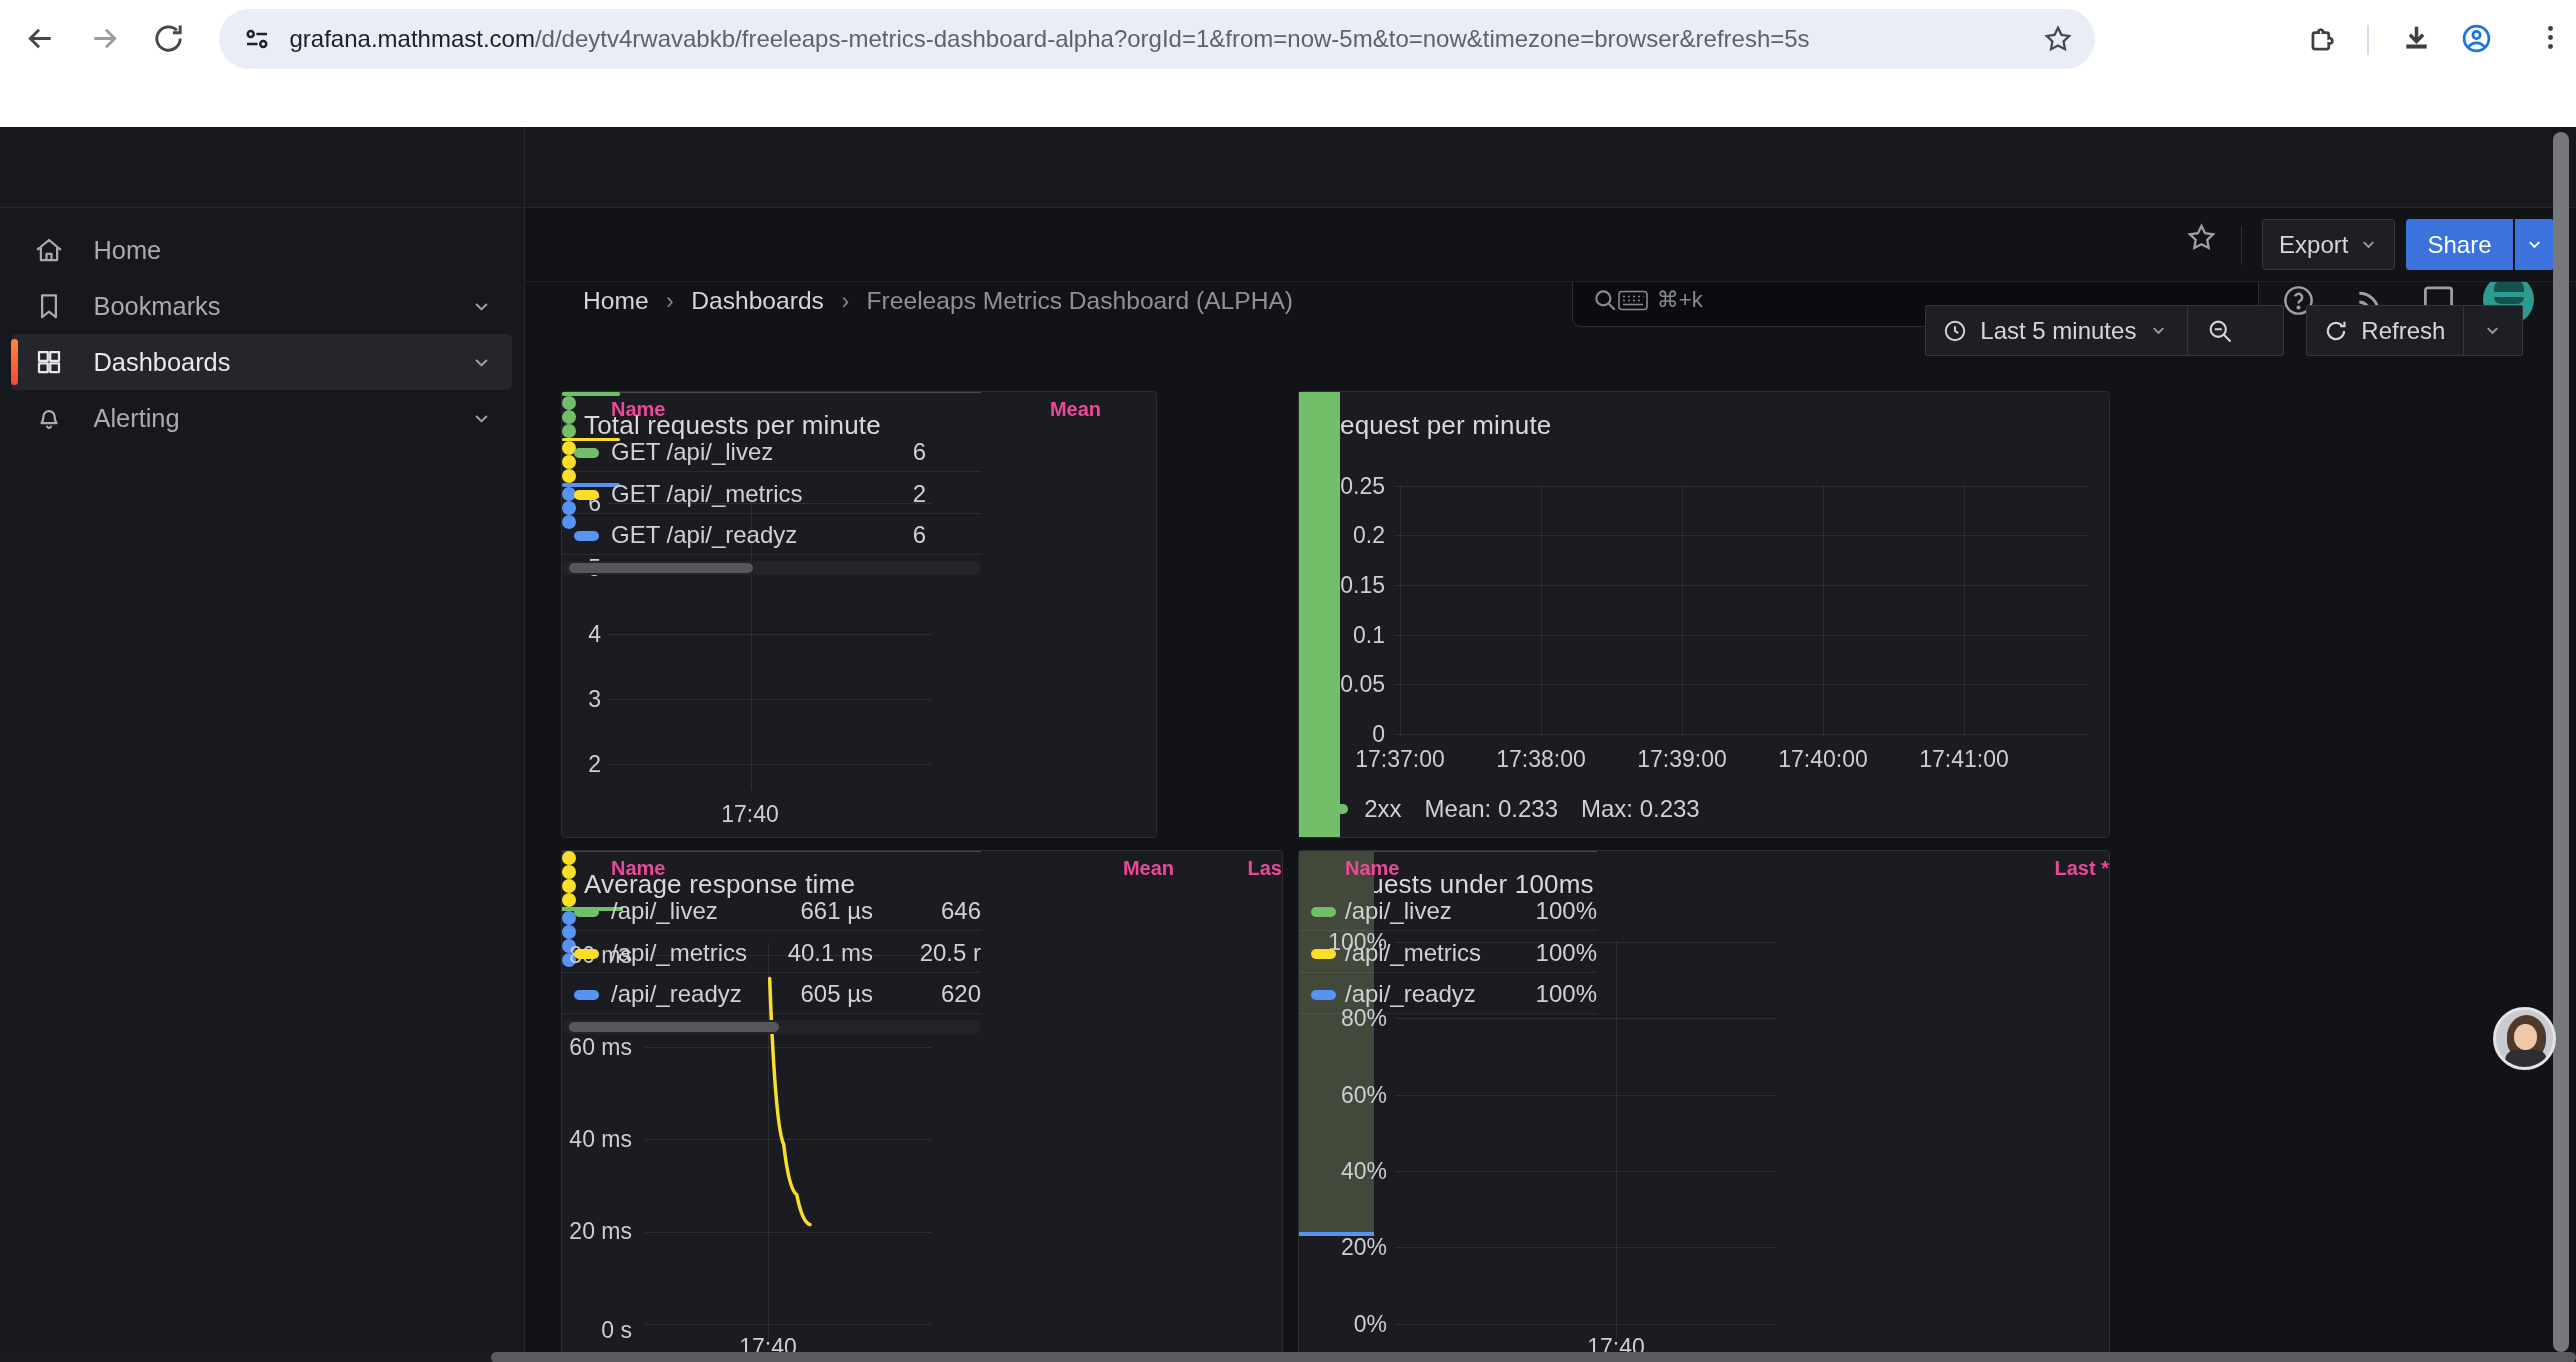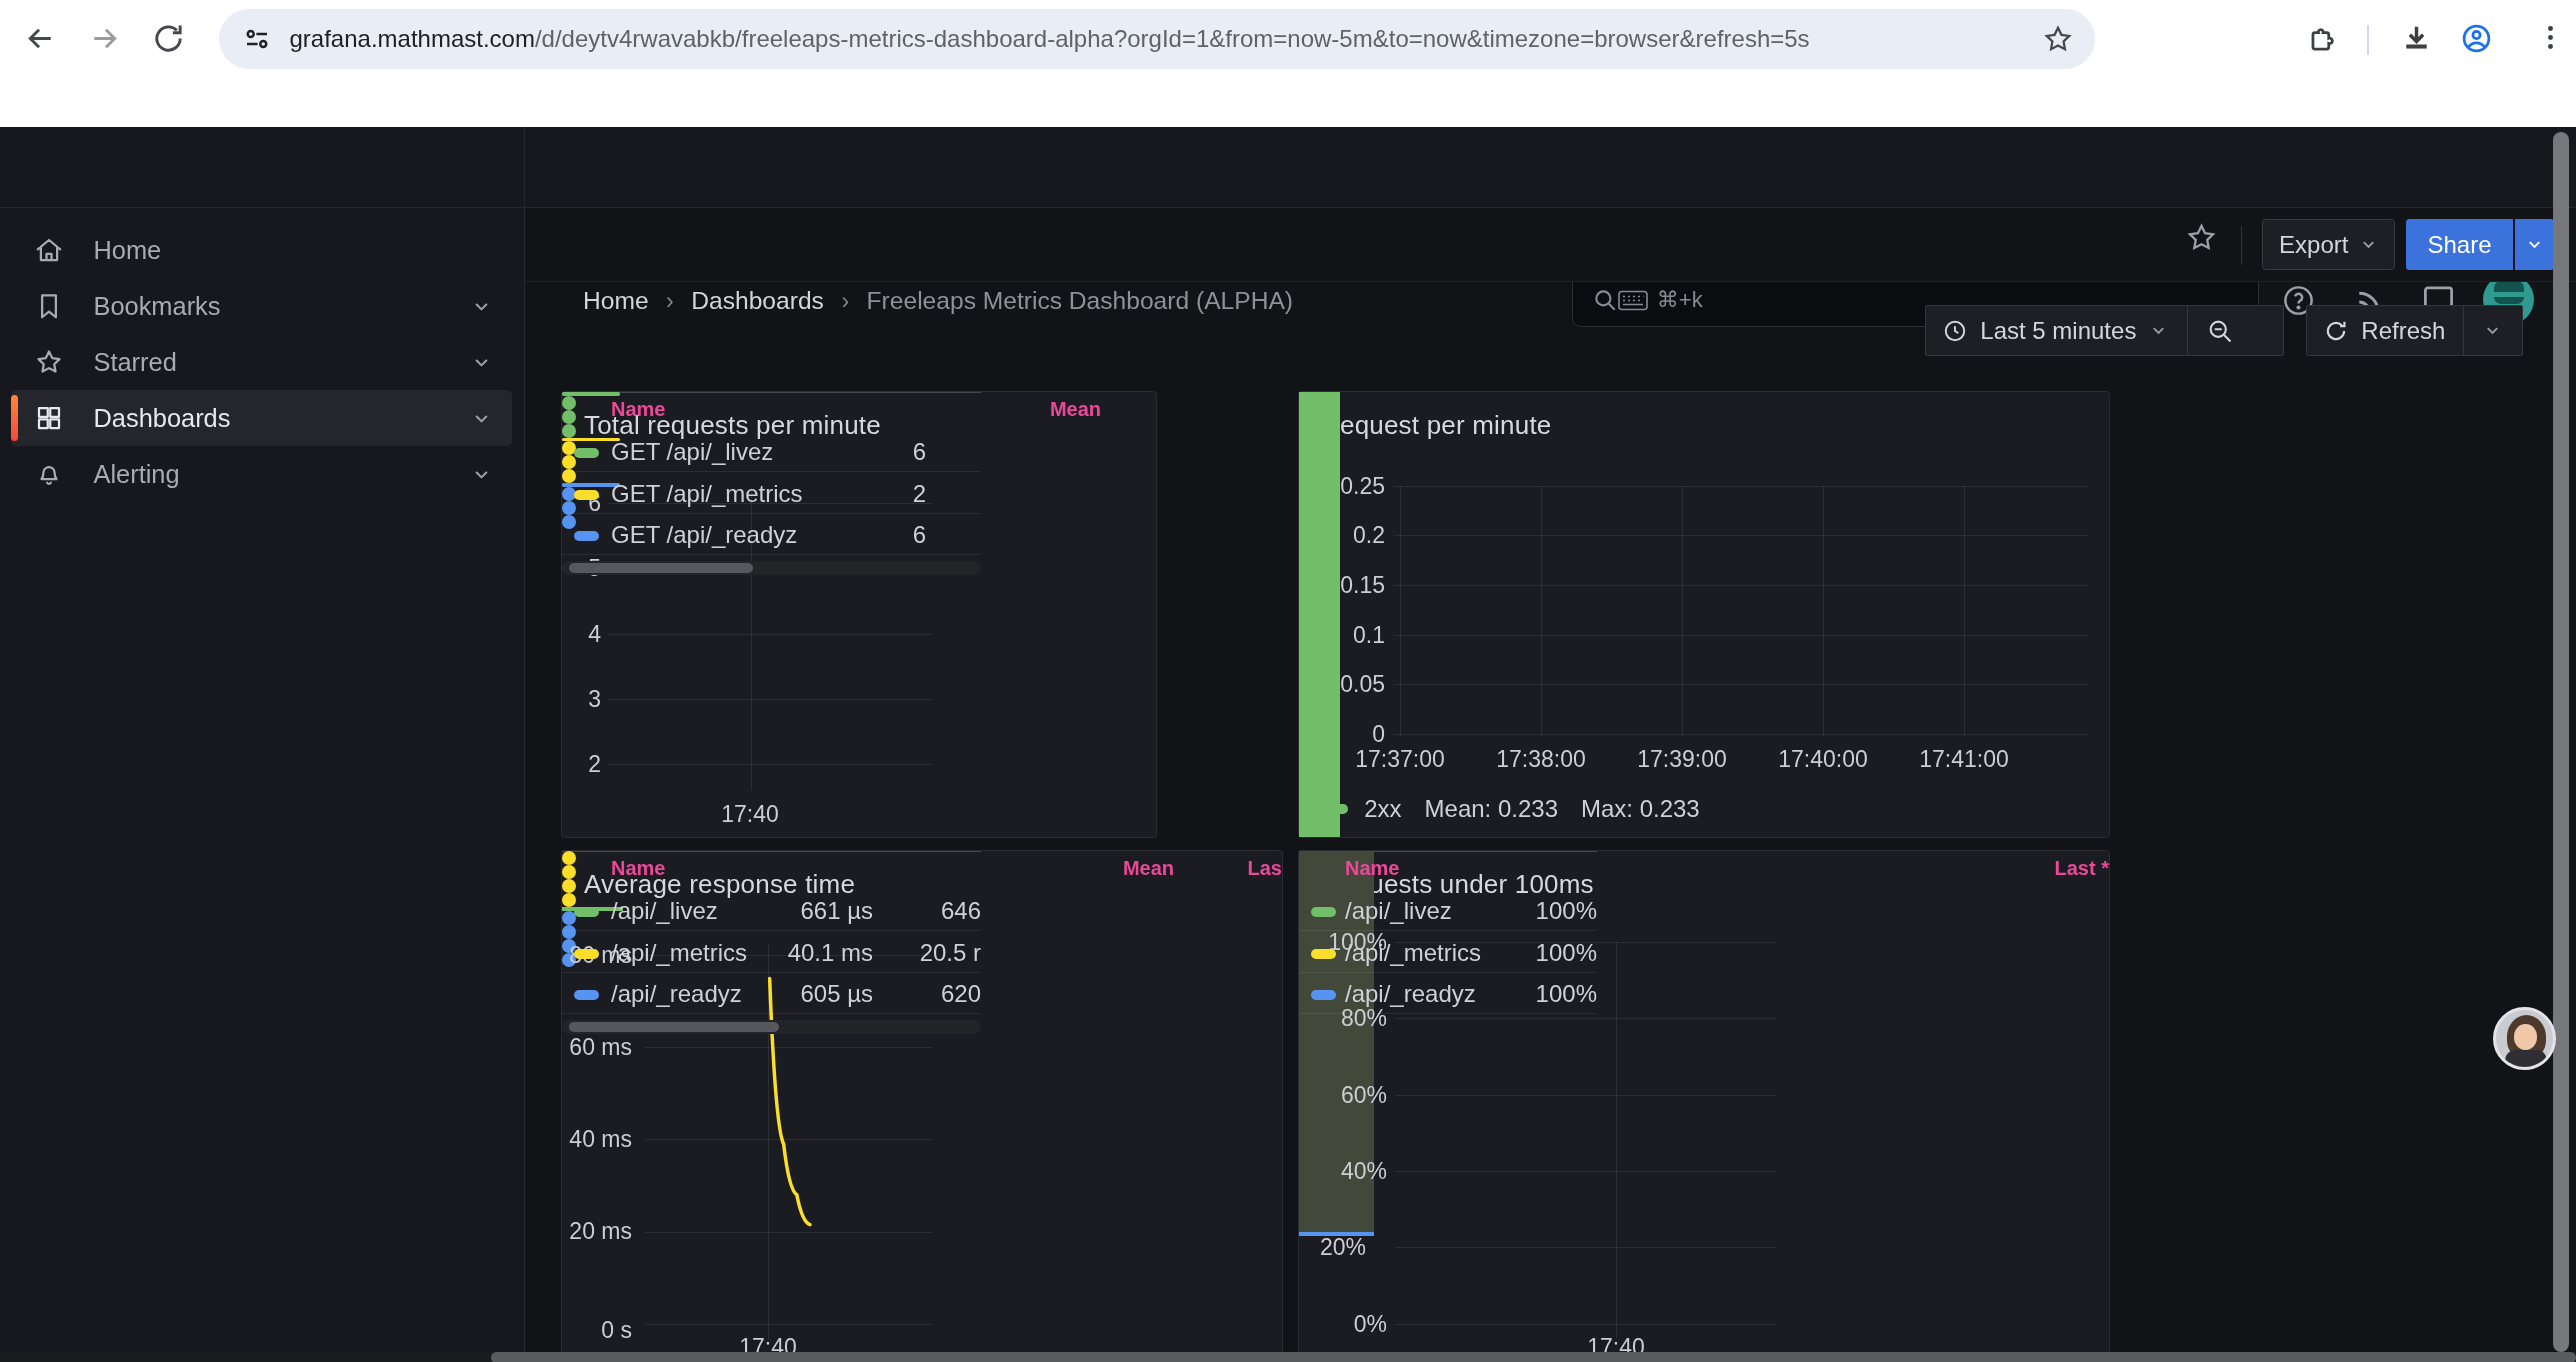--- a/index.html
+++ b/index.html
@@ -266,33 +266,20 @@
           </span>
           <span class="lbl">Home</span>
         </div>
         <div class="sitem">
           <span class="icon">
             <svg width="30" height="30" viewBox="0 0 24 24" fill="none" stroke="#a9abb1" stroke-width="1.8" stroke-linejoin="round" stroke-linecap="round">
               <path d="M6.5 3.5h11V21L12 16.5 6.5 21z"></path>
             </svg>
           </span>
           <span class="lbl">Bookmarks</span>
-          <span class="chev">
-            <svg width="23" height="23" viewBox="0 0 24 24" fill="none" stroke="#9d9fa5" stroke-width="2.2" stroke-linejoin="round" stroke-linecap="round">
-              <path d="M7 10l5 5 5-5"></path>
-            </svg>
-          </span>
-        </div>
-        <div class="sitem">
-          <span class="icon">
-            <svg width="30" height="30" viewBox="0 0 24 24" fill="none" stroke="#a9abb1" stroke-width="1.8" stroke-linejoin="round" stroke-linecap="round">
-              <path d="M12 3.6l2.6 5.3 5.8.8-4.2 4.1 1 5.8-5.2-2.7-5.2 2.7 1-5.8L3.6 9.7l5.8-.8z"></path>
-            </svg>
-          </span>
-          <span class="lbl">Starred</span>
           <span class="chev">
             <svg width="23" height="23" viewBox="0 0 24 24" fill="none" stroke="#9d9fa5" stroke-width="2.2" stroke-linejoin="round" stroke-linecap="round">
               <path d="M7 10l5 5 5-5"></path>
             </svg>
           </span>
         </div>
         <div class="sitem active">
           <span class="icon">
             <svg width="30" height="30" viewBox="0 0 24 24" fill="none" stroke="#e8e9ec" stroke-width="1.8" stroke-linejoin="round" stroke-linecap="round">
               <path d="M4 4h7v7H4zM13 4h7v7h-7zM4 13h7v7H4zM13 13h7v7h-7z"></path>
@@ -526,21 +513,21 @@
     <h2 class="ptitle">Requests under 100ms</h2>
   <div style="inset: 0px; position: absolute; overflow: hidden;">
         <div class="tick" style="left: 0px; top: 77px; width: 88px;">100%</div>
         <div class="hgrid" style="left: 96px; top: 91px; width: 381px;"></div>
         <div class="tick" style="left: 0px; top: 153px; width: 88px;">80%</div>
         <div class="hgrid" style="left: 96px; top: 167px; width: 381px;"></div>
         <div class="tick" style="left: 0px; top: 230px; width: 88px;">60%</div>
         <div class="hgrid" style="left: 96px; top: 244px; width: 381px;"></div>
         <div class="tick" style="left: 0px; top: 306px; width: 88px;">40%</div>
         <div class="hgrid" style="left: 96px; top: 320px; width: 381px;"></div>
-        <div class="tick" style="left: 0px; top: 382px; width: 88px; text-align: center;">20%</div>
+        <div class="tick" style="left: 0px; top: 382px; width: 88px;">20%</div>
         <div class="hgrid" style="left: 96px; top: 396px; width: 381px;"></div>
         <div class="tick" style="left: 0px; top: 459px; width: 88px;">0%</div>
         <div class="hgrid" style="left: 96px; top: 473px; width: 381px;"></div>
         <div class="vgrid" style="left: 317px; top: 91px; height: 396px;"></div>
         <div class="xtick" style="left: 247px; top: 483px;">17:40</div>
         <div style="left: 351px; top: 91px; width: 75px; height: 381px; background: rgb(66, 73, 58);"></div>
         <div style="left: 351px; top: 89px; width: 75px; height: 3.5px; background: rgb(87, 148, 242);"></div>
       </div>
       <div style="left: 500px; top: 75px; width: 298px; height: 202px;">
         <div class="legend-hdr" style="position: absolute; left: 46px; top: 0px; height: 35px; line-height: 35px;">Name</div>

